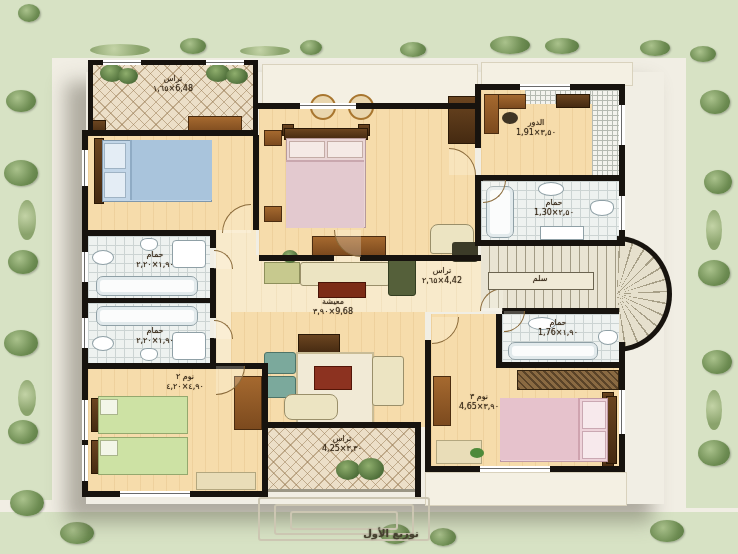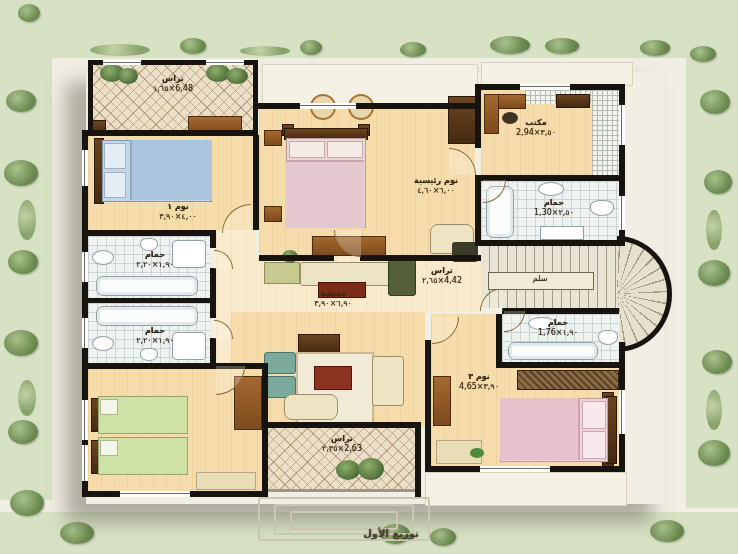--- a/index.html
+++ b/index.html
@@ -57,21 +57,21 @@
   .sofa{position:absolute;background:#ece4c2;border:1px solid #9a8f6a;border-radius:3px;}
   .rug{position:absolute;background:#f1ead6;border:2px solid #c9bc96;}
   .plant{position:absolute;border-radius:50%;
          background:radial-gradient(circle at 40% 35%,#8fae6d,#4f6f3a 70%);}
   .hatch{position:absolute;background:repeating-linear-gradient(45deg,#5a4328 0 2px,#8a6a42 2px 5px);
          border:1px solid #33230f;}
   .step{position:absolute;border:2px solid #ccc6b2;border-radius:3px;background:transparent;}
   
   .lbl{position:absolute;text-align:center;direction:rtl;color:#342818;z-index:40;
        text-shadow:0 0 1px rgba(70,45,20,.6);}
-  .lbl .rn{display:block;font-size:8px;font-weight:bold;line-height:1.3;}
+  .lbl .rn{display:block;font-size:8px;font-weight:normal;line-height:1.3;}
   .lbl .rd{display:block;font-size:8px;line-height:1.3;letter-spacing:.5px;}
   .cap{position:absolute;font-size:10px;font-weight:bold;color:#45402f;direction:rtl;
        text-shadow:0 0 2px rgba(60,55,40,.8);z-index:40;}
   .roof{position:absolute;background:#f4f0e3;border:1px solid #d9d2bd;}
 </style>
 </head>
 <body>
 
 <div id="stage">
 
@@ -285,63 +285,59 @@
   <div class="arc a3" style="left:504px;top:311px;width:20px;height:20px;"></div>
 
   <div class="step" style="left:258px;top:497px;width:168px;height:40px;"></div>
   <div class="step" style="left:274px;top:504px;width:136px;height:27px;"></div>
   <div class="step" style="left:290px;top:511px;width:104px;height:15px;"></div>
 
   <div class="lbl" style="left:120px;top:74px;width:106px;">
     <span class="rn">تراس</span>
     <span class="rd">6,48×١,٦٥</span>
   </div>
-  <div class="lbl" style="left:128px;top:202px;width:100px;">
-    <span class="rn">نوم ١</span>
-    <span class="rd">٤,٠٠×٣,٩٠</span>
-  </div>
-  <div class="lbl" style="left:392px;top:176px;width:88px;">
-    <span class="rn">نوم رئيسية</span>
-    <span class="rd">٦,٠٠×٤,٦٠</span>
-  </div>
   <div class="lbl" style="left:498px;top:118px;width:76px;">
-    <span class="rn">مكتب</span>
-    <span class="rd">٣,٥٠×2,94</span>
+    <span class="rn">الدور</span>
+    <span class="rd">٣,٥٠×1,91</span>
   </div>
   <div class="lbl" style="left:518px;top:198px;width:72px;">
     <span class="rn">حمام</span>
     <span class="rd">٢,٥٠×1,30</span>
   </div>
   <div class="lbl" style="left:118px;top:250px;width:74px;">
     <span class="rn">حمام</span>
     <span class="rd">١,٩٠×٢,٢٠</span>
   </div>
   <div class="lbl" style="left:118px;top:326px;width:74px;">
     <span class="rn">حمام</span>
     <span class="rd">١,٩٠×٢,٢٠</span>
   </div>
   <div class="lbl" style="left:406px;top:266px;width:72px;">
     <span class="rn">تراس</span>
     <span class="rd">4,42×٢,٦٥</span>
   </div>
-  <div class="lbl" style="left:298px;top:289px;width:70px;">
+  <div class="lbl" style="left:298px;top:297px;width:70px;">
     <span class="rn">معيشة</span>
-    <span class="rd">٦,٩٠×٣,٩٠</span>
+    <span class="rd">9,68×٣,٩٠</span>
   </div>
   <div class="lbl" style="left:512px;top:274px;width:56px;z-index:41;">
     <span class="rd">سلم</span>
   </div>
   <div class="lbl" style="left:518px;top:318px;width:80px;">
     <span class="rn">حمام</span>
     <span class="rd">١,٩٠×1,76</span>
   </div>
-  <div class="lbl" style="left:442px;top:372px;width:74px;">
+  <div class="lbl" style="left:442px;top:392px;width:74px;">
     <span class="rn">نوم ٣</span>
     <span class="rd">٣,٩٠×4,65</span>
   </div>
+  <div class="lbl" style="left:140px;top:372px;width:90px;">
+    <span class="rn">نوم ٢</span>
+    <span class="rd">٤,٩٠×٤,٢٠</span>
+  </div>
   <div class="lbl" style="left:302px;top:434px;width:80px;">
     <span class="rn">تراس</span>
-    <span class="rd">2,63×٢,٣٥</span>
+    <span class="rd">٣,٣٠×4,25</span>
   </div>
 
   <div class="cap" style="left:336px;top:528px;width:110px;text-align:center;">توزيع الأول</div>
 
 </div>
 
 </body></html>

